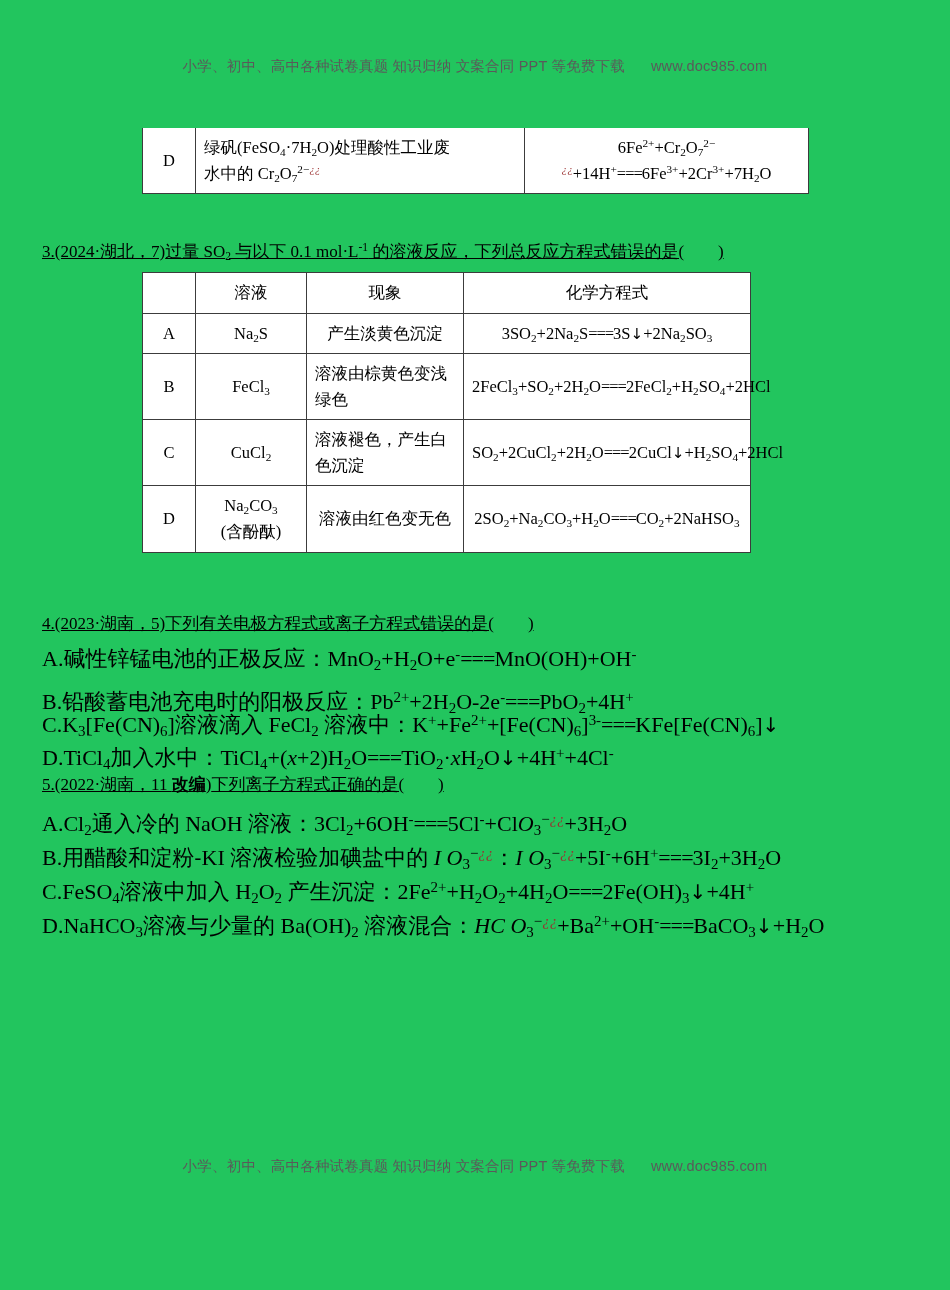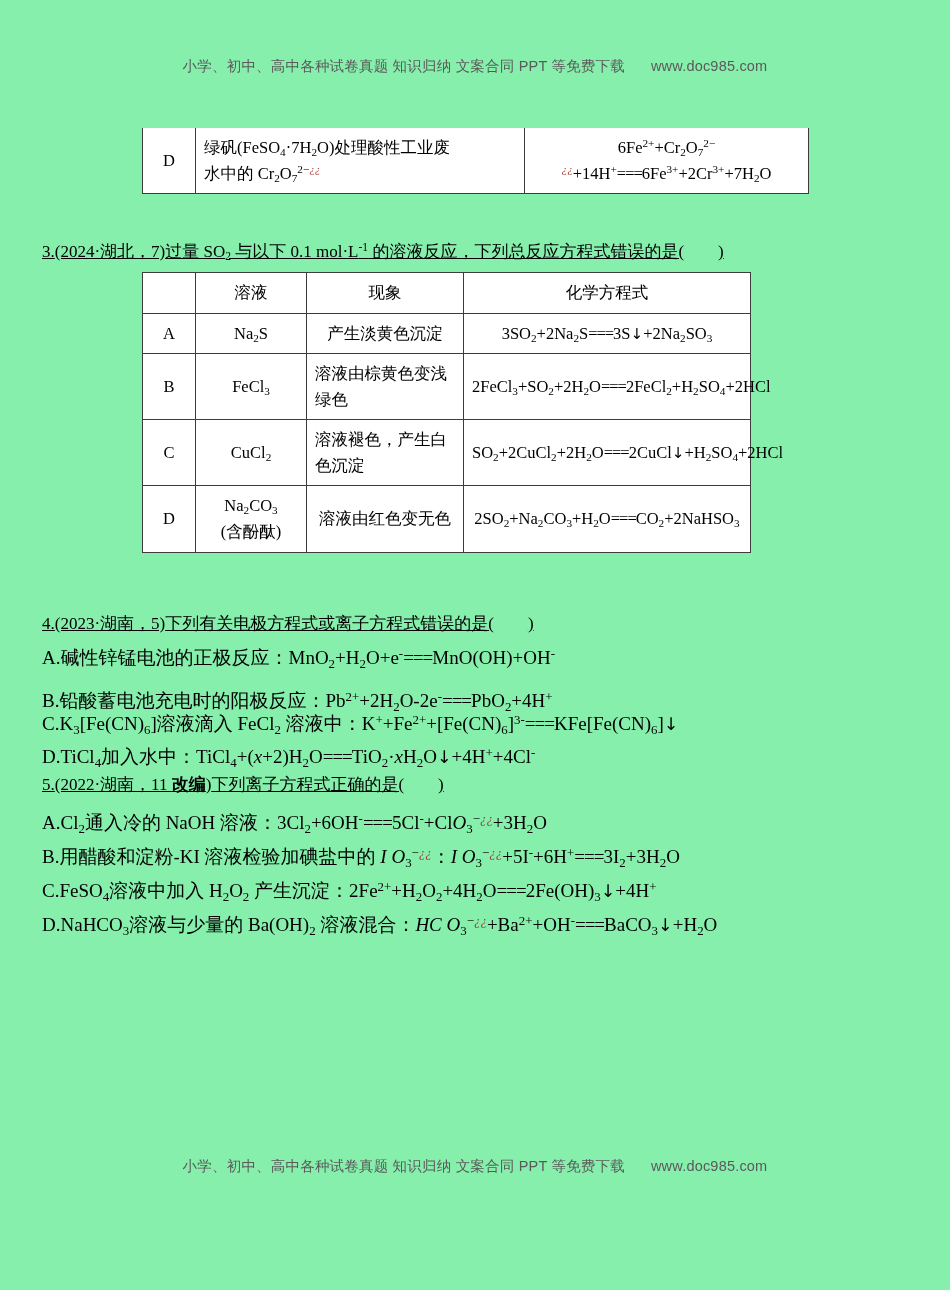--- a/index.html
+++ b/index.html
@@ -13,21 +13,21 @@
     position: relative;
     font-family: "Liberation Serif", "DejaVu Serif", serif;
     color: #000000;
     overflow: hidden;
   }
   .page {
     position: absolute;
     left: 0; top: 0;
     width: 950px;
     height: 1290px;
-    background: #86efac;
+    background: #22c55e;
   }
   .watermark {
     position: absolute;
     left: 0;
     width: 950px;
     text-align: center;
     font-family: "Liberation Sans", "DejaVu Sans", sans-serif;
     font-size: 14.5px;
     color: #5a5a5a;
     letter-spacing: 0.2px;
@@ -82,21 +82,21 @@
     position: absolute;
     left: 42px;
     font-size: 17px;
     line-height: 1.0;
     white-space: nowrap;
     text-decoration: underline;
   }
   .opt-line {
     position: absolute;
     left: 42px;
-    font-size: 19px;
+    font-size: 22px;
     line-height: 1.0;
     white-space: nowrap;
   }
 
   
   sub { font-size: 0.68em; vertical-align: -0.28em; line-height: 0; }
   sup { font-size: 0.68em; vertical-align: 0.50em; line-height: 0; }
   .err { color: #9b3030; font-style: italic; }
   .mathit { font-style: italic; font-family: "Liberation Serif", "DejaVu Serif", serif; }
   .eq { letter-spacing: -1px; }

